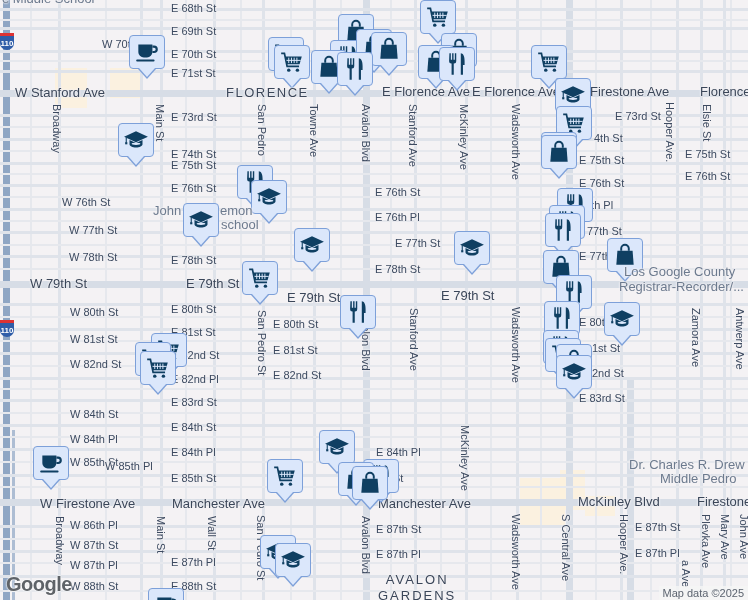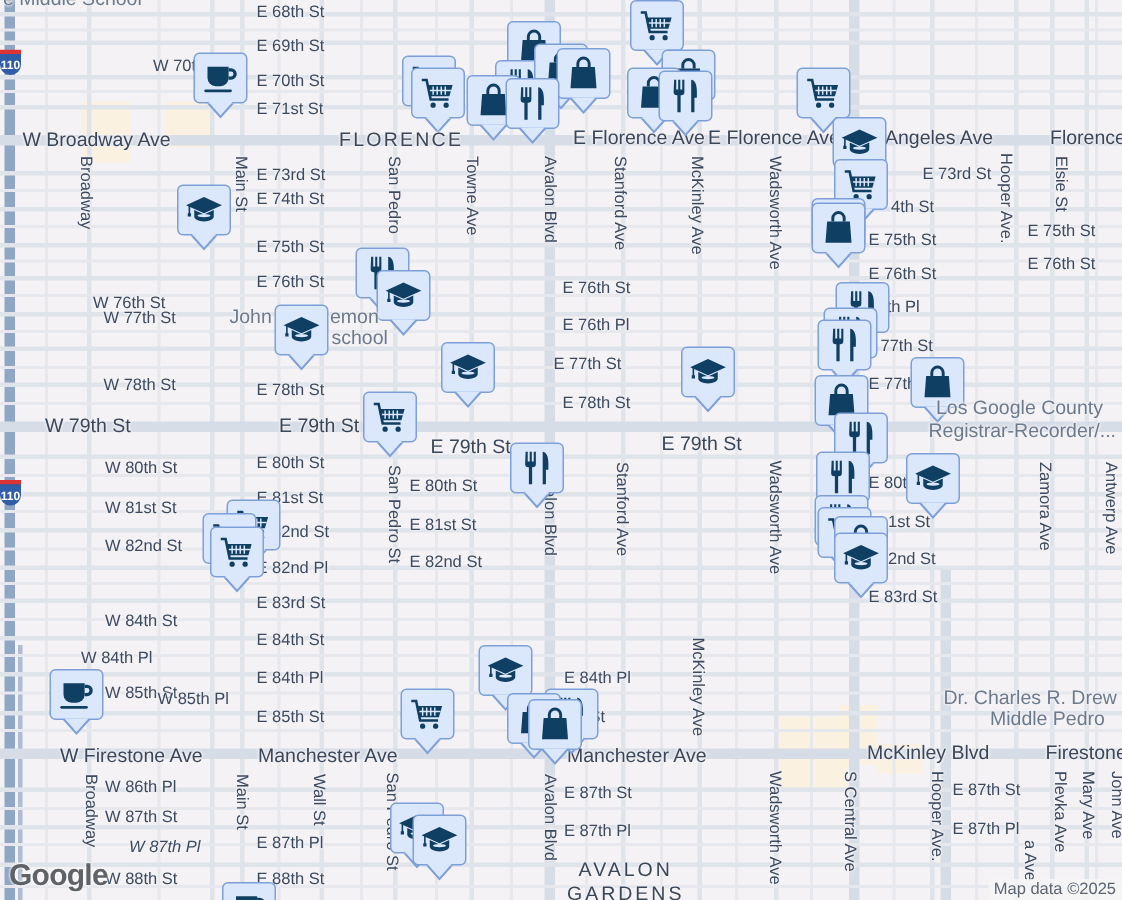--- a/index.html
+++ b/index.html
@@ -115,71 +115,71 @@
       <div class="road major h" style="left: 0px; top: 90px; width: 748px;"></div>
       <div class="road major h" style="left: 0px; top: 281px; width: 748px;"></div>
       <div class="road major h" style="left: 0px; top: 499px; width: 748px;"></div>
     </div>
   <div id="labels">
       <div class="lbl" style="left: 171px; top: 2px;">E 68th St</div>
       <div class="lbl" style="left: 171px; top: 25px;">E 69th St</div>
       <div class="lbl" style="left: 102px; top: 38px;">W 70th</div>
       <div class="lbl" style="left: 171px; top: 48px;">E 70th St</div>
       <div class="lbl" style="left: 171px; top: 67px;">E 71st St</div>
-      <div class="lbl big" style="left: 15px; top: 87px;">W Broadway Ave</div>
+      <div class="lbl big" style="left: 15px; top: 87px;">W Stanford Ave</div>
       <div class="lbl big" style="left: 382px; top: 86px;">E Florence Ave</div>
       <div class="lbl big" style="left: 472px; top: 86px;">E Florence Ave</div>
-      <div class="lbl big" style="left: 590px; top: 86px;">Angeles Ave</div>
+      <div class="lbl big" style="left: 590px; top: 86px;">Firestone Ave</div>
       <div class="lbl big" style="left: 700px; top: 86px;">Florence</div>
       <div class="lbl" style="left: 171px; top: 111px;">E 73rd St</div>
-      <div class="lbl" style="left: 171px; top: 127px;">E 74th St</div>
+      <div class="lbl" style="left: 171px; top: 148px;">E 74th St</div>
       <div class="lbl" style="left: 171px; top: 159px;">E 75th St</div>
       <div class="lbl" style="left: 171px; top: 182px;">E 76th St</div>
       <div class="lbl" style="left: 62px; top: 196px;">W 76th St</div>
       <div class="lbl" style="left: 375px; top: 186px;">E 76th St</div>
       <div class="lbl" style="left: 375px; top: 211px;">E 76th Pl</div>
-      <div class="lbl" style="left: 69px; top: 206px;">W 77th St</div>
-      <div class="lbl" style="left: 369px; top: 237px;">E 77th St</div>
+      <div class="lbl" style="left: 69px; top: 224px;">W 77th St</div>
+      <div class="lbl" style="left: 395px; top: 237px;">E 77th St</div>
       <div class="lbl" style="left: 69px; top: 251px;">W 78th St</div>
       <div class="lbl" style="left: 171px; top: 254px;">E 78th St</div>
       <div class="lbl" style="left: 375px; top: 263px;">E 78th St</div>
       <div class="lbl big" style="left: 30px; top: 278px;">W 79th St</div>
       <div class="lbl big" style="left: 186px; top: 278px;">E 79th St</div>
       <div class="lbl big" style="left: 287px; top: 292px;">E 79th St</div>
       <div class="lbl big" style="left: 441px; top: 290px;">E 79th St</div>
       <div class="lbl" style="left: 70px; top: 306px;">W 80th St</div>
       <div class="lbl" style="left: 171px; top: 303px;">E 80th St</div>
       <div class="lbl" style="left: 273px; top: 318px;">E 80th St</div>
       <div class="lbl" style="left: 70px; top: 333px;">W 81st St</div>
       <div class="lbl" style="left: 171px; top: 326px;">E 81st St</div>
       <div class="lbl" style="left: 273px; top: 344px;">E 81st St</div>
       <div class="lbl" style="left: 70px; top: 358px;">W 82nd St</div>
       <div class="lbl" style="left: 171px; top: 349px;">E 82nd St</div>
       <div class="lbl" style="left: 171px; top: 373px;">E 82nd Pl</div>
       <div class="lbl" style="left: 273px; top: 369px;">E 82nd St</div>
       <div class="lbl" style="left: 171px; top: 396px;">E 83rd St</div>
       <div class="lbl" style="left: 70px; top: 408px;">W 84th St</div>
       <div class="lbl" style="left: 171px; top: 421px;">E 84th St</div>
-      <div class="lbl" style="left: 54px; top: 433px;">W 84th Pl</div>
+      <div class="lbl" style="left: 70px; top: 433px;">W 84th Pl</div>
       <div class="lbl" style="left: 171px; top: 446px;">E 84th Pl</div>
       <div class="lbl" style="left: 376px; top: 446px;">E 84th Pl</div>
       <div class="lbl" style="left: 70px; top: 456px;">W 85th St</div>
       <div class="lbl" style="left: 105px; top: 460px;">W 85th Pl</div>
       <div class="lbl" style="left: 171px; top: 472px;">E 85th St</div>
       <div class="lbl" style="left: 393px; top: 472px;">St</div>
       <div class="lbl big" style="left: 40px; top: 498px;">W Firestone Ave</div>
       <div class="lbl big" style="left: 172px; top: 498px;">Manchester Ave</div>
       <div class="lbl big" style="left: 378px; top: 498px;">Manchester Ave</div>
       <div class="lbl big" style="left: 578px; top: 496px;">McKinley Blvd</div>
       <div class="lbl big" style="left: 697px; top: 496px;">Firestone</div>
       <div class="lbl" style="left: 70px; top: 519px;">W 86th Pl</div>
       <div class="lbl" style="left: 70px; top: 539px;">W 87th St</div>
       <div class="lbl" style="left: 376px; top: 523px;">E 87th St</div>
       <div class="lbl" style="left: 635px; top: 521px;">E 87th St</div>
-      <div class="lbl" style="left: 86px; top: 559px; font-style: italic;">W 87th Pl</div>
+      <div class="lbl" style="left: 70px; top: 559px;">W 87th Pl</div>
       <div class="lbl" style="left: 171px; top: 556px;">E 87th Pl</div>
       <div class="lbl" style="left: 376px; top: 548px;">E 87th Pl</div>
       <div class="lbl" style="left: 635px; top: 547px;">E 87th Pl</div>
       <div class="lbl" style="left: 70px; top: 580px;">W 88th St</div>
       <div class="lbl" style="left: 171px; top: 580px;">E 88th St</div>
       <div class="lbl" style="left: 615px; top: 110px;">E 73rd St</div>
       <div class="lbl" style="left: 594px; top: 132px;">4th St</div>
       <div class="lbl" style="left: 579px; top: 154px;">E 75th St</div>
       <div class="lbl" style="left: 685px; top: 148px;">E 75th St</div>
       <div class="lbl" style="left: 579px; top: 177px;">E 76th St</div>

